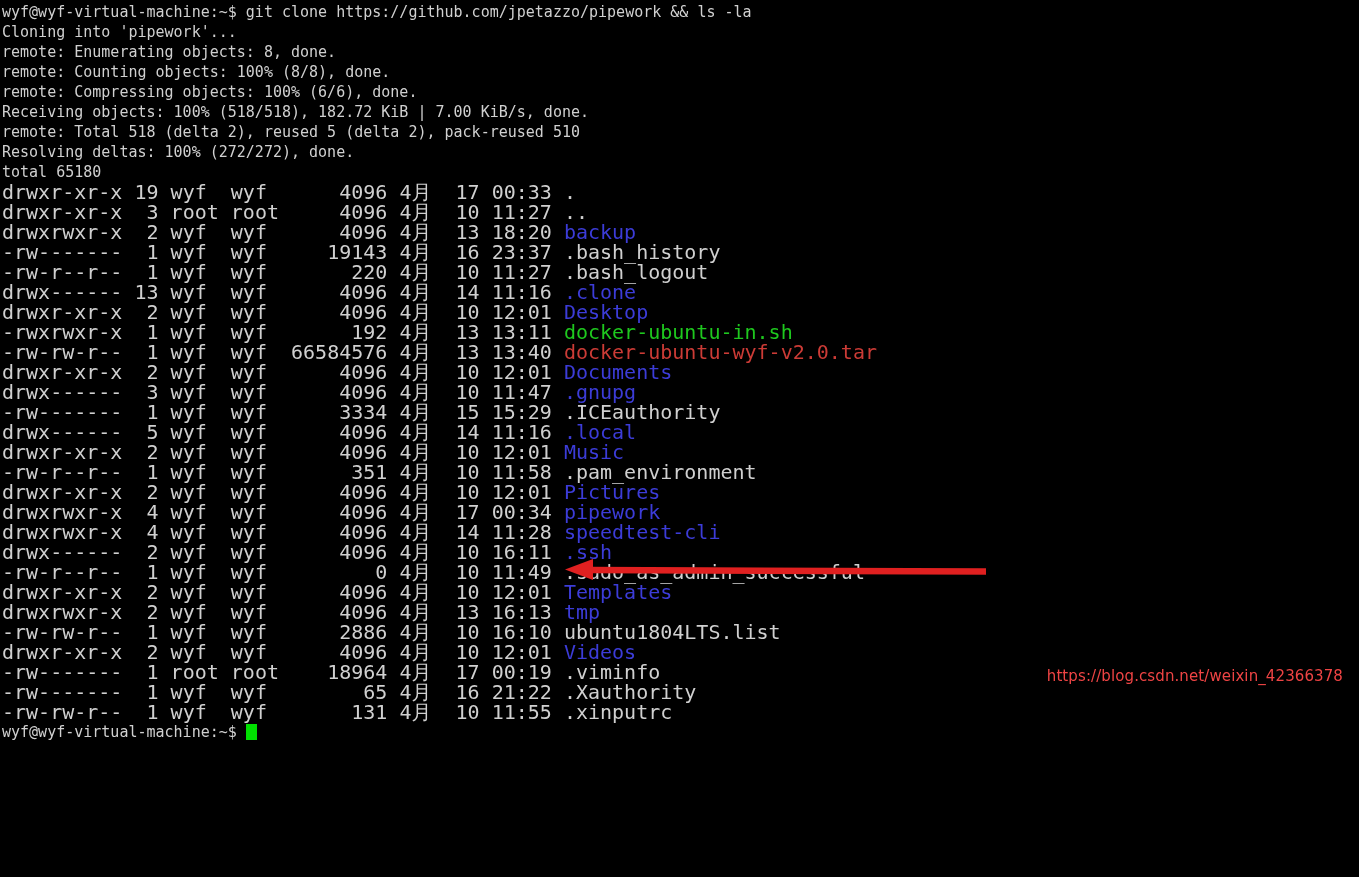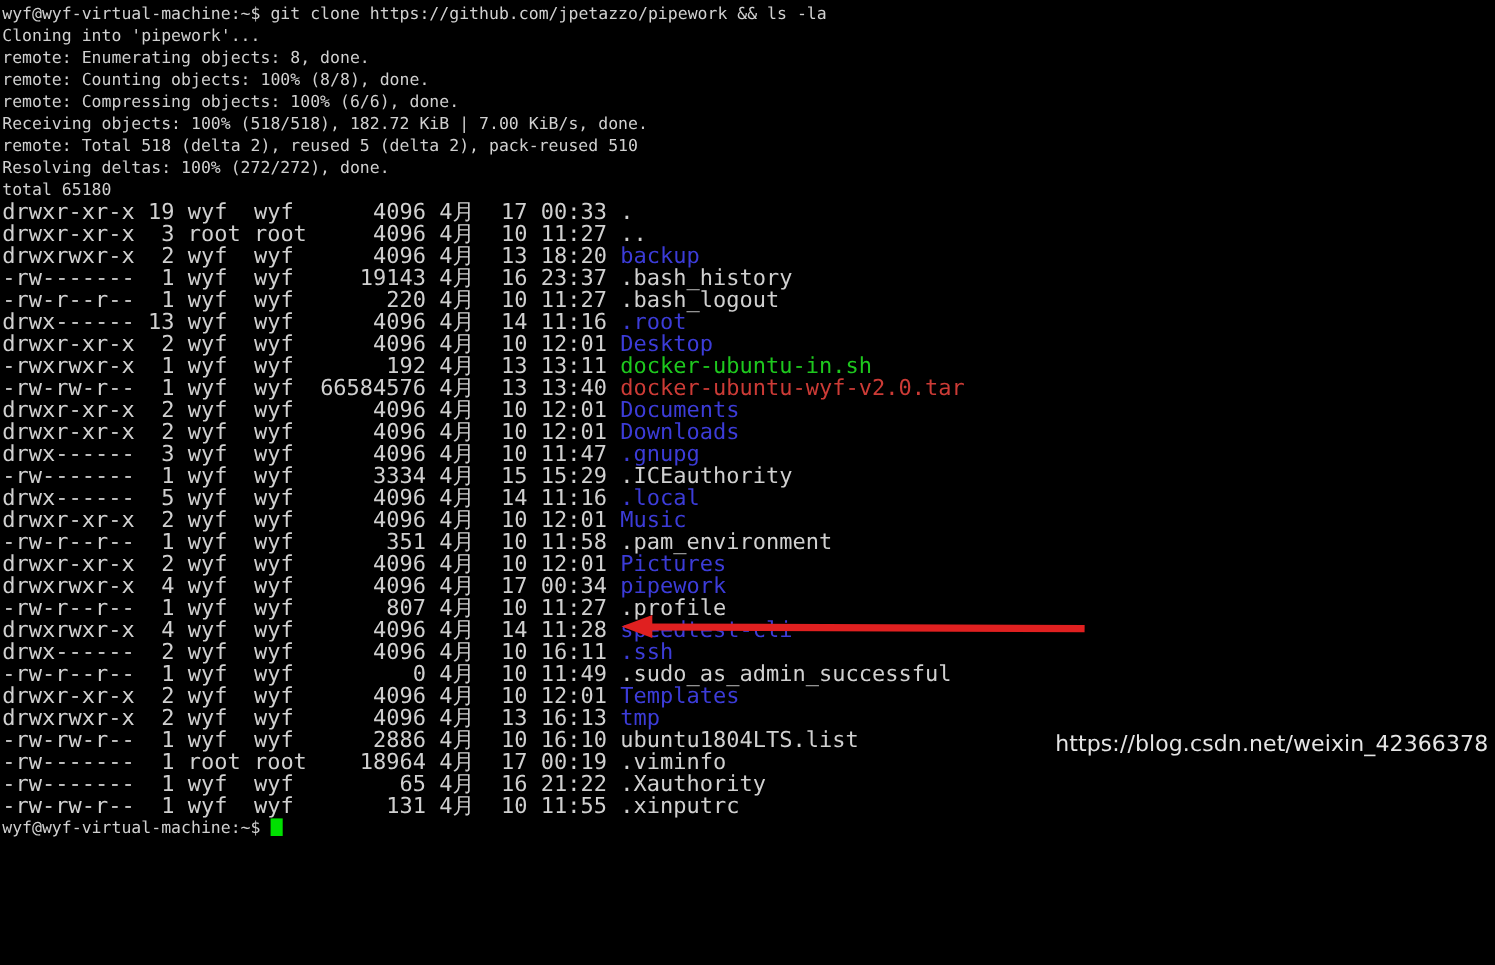--- a/index.html
+++ b/index.html
@@ -71,25 +71,25 @@
     position: absolute;
     left: 563px;
     top: 556px;
     width: 425px;
     height: 28px;
     pointer-events: none;
   }
 
   #watermark {
     position: absolute;
-    right: 6px;
+    right: 16px;
     bottom: 6px;
-    color: #e5e5e5;
+    color: #ef4444;
     font-family: "DejaVu Sans", "Liberation Sans", sans-serif;
-    font-size: 20px;
+    font-size: 15px;
     letter-spacing: 0.1px;
     white-space: nowrap;
   }
 </style>
 </head>
 <body>
 
 <div id="terminal">
 
   <div class="line"><span class="prompt">wyf@wyf-virtual-machine:~$</span><span> git clone https://github.com/jpetazzo/pipework &amp;&amp; ls -la</span></div>
@@ -104,40 +104,39 @@
       <div class="line">Resolving deltas: 100% (272/272), done.</div>
       <div class="line">total 65180</div>
     </div>
 
   <div id="listing-block">
       <div class="row"><span class="perm">drwxr-xr-x</span><span class="links"> 19</span><span class="owner"> wyf </span><span class="group"> wyf </span><span class="size">     4096</span><span class="date"> 4月  17 00:33 </span><span class="name plain">.</span></div>
       <div class="row"><span class="perm">drwxr-xr-x</span><span class="links">  3</span><span class="owner"> root</span><span class="group"> root</span><span class="size">     4096</span><span class="date"> 4月  10 11:27 </span><span class="name plain">..</span></div>
       <div class="row"><span class="perm">drwxrwxr-x</span><span class="links">  2</span><span class="owner"> wyf </span><span class="group"> wyf </span><span class="size">     4096</span><span class="date"> 4月  13 18:20 </span><span class="name dir">backup</span></div>
       <div class="row"><span class="perm">-rw-------</span><span class="links">  1</span><span class="owner"> wyf </span><span class="group"> wyf </span><span class="size">    19143</span><span class="date"> 4月  16 23:37 </span><span class="name plain">.bash_history</span></div>
       <div class="row"><span class="perm">-rw-r--r--</span><span class="links">  1</span><span class="owner"> wyf </span><span class="group"> wyf </span><span class="size">      220</span><span class="date"> 4月  10 11:27 </span><span class="name plain">.bash_logout</span></div>
-      <div class="row"><span class="perm">drwx------</span><span class="links"> 13</span><span class="owner"> wyf </span><span class="group"> wyf </span><span class="size">     4096</span><span class="date"> 4月  14 11:16 </span><span class="name dir">.root</span></div>
+      <div class="row"><span class="perm">drwx------</span><span class="links"> 13</span><span class="owner"> wyf </span><span class="group"> wyf </span><span class="size">     4096</span><span class="date"> 4月  14 11:16 </span><span class="name dir">.clone</span></div>
       <div class="row"><span class="perm">drwxr-xr-x</span><span class="links">  2</span><span class="owner"> wyf </span><span class="group"> wyf </span><span class="size">     4096</span><span class="date"> 4月  10 12:01 </span><span class="name dir">Desktop</span></div>
       <div class="row"><span class="perm">-rwxrwxr-x</span><span class="links">  1</span><span class="owner"> wyf </span><span class="group"> wyf </span><span class="size">      192</span><span class="date"> 4月  13 13:11 </span><span class="name exec">docker-ubuntu-in.sh</span></div>
       <div class="row"><span class="perm">-rw-rw-r--</span><span class="links">  1</span><span class="owner"> wyf </span><span class="group"> wyf </span><span class="size"> 66584576</span><span class="date"> 4月  13 13:40 </span><span class="name archive">docker-ubuntu-wyf-v2.0.tar</span></div>
       <div class="row"><span class="perm">drwxr-xr-x</span><span class="links">  2</span><span class="owner"> wyf </span><span class="group"> wyf </span><span class="size">     4096</span><span class="date"> 4月  10 12:01 </span><span class="name dir">Documents</span></div>
-      <div class="row"><span class="perm">drwxr-xr-x</span><span class="links">  2</span><span class="owner"> wyf </span><span class="group"> wyf </span><span class="size">     4096</span><span class="date"> 4月  10 12:01 </span><span class="name dir">Downloads</span></div>
       <div class="row"><span class="perm">drwx------</span><span class="links">  3</span><span class="owner"> wyf </span><span class="group"> wyf </span><span class="size">     4096</span><span class="date"> 4月  10 11:47 </span><span class="name dir">.gnupg</span></div>
       <div class="row"><span class="perm">-rw-------</span><span class="links">  1</span><span class="owner"> wyf </span><span class="group"> wyf </span><span class="size">     3334</span><span class="date"> 4月  15 15:29 </span><span class="name plain">.ICEauthority</span></div>
       <div class="row"><span class="perm">drwx------</span><span class="links">  5</span><span class="owner"> wyf </span><span class="group"> wyf </span><span class="size">     4096</span><span class="date"> 4月  14 11:16 </span><span class="name dir">.local</span></div>
       <div class="row"><span class="perm">drwxr-xr-x</span><span class="links">  2</span><span class="owner"> wyf </span><span class="group"> wyf </span><span class="size">     4096</span><span class="date"> 4月  10 12:01 </span><span class="name dir">Music</span></div>
       <div class="row"><span class="perm">-rw-r--r--</span><span class="links">  1</span><span class="owner"> wyf </span><span class="group"> wyf </span><span class="size">      351</span><span class="date"> 4月  10 11:58 </span><span class="name plain">.pam_environment</span></div>
       <div class="row"><span class="perm">drwxr-xr-x</span><span class="links">  2</span><span class="owner"> wyf </span><span class="group"> wyf </span><span class="size">     4096</span><span class="date"> 4月  10 12:01 </span><span class="name dir">Pictures</span></div>
       <div class="row"><span class="perm">drwxrwxr-x</span><span class="links">  4</span><span class="owner"> wyf </span><span class="group"> wyf </span><span class="size">     4096</span><span class="date"> 4月  17 00:34 </span><span class="name dir">pipework</span></div>
-      <div class="row"><span class="perm">-rw-r--r--</span><span class="links">  1</span><span class="owner"> wyf </span><span class="group"> wyf </span><span class="size">      807</span><span class="date"> 4月  10 11:27 </span><span class="name plain">.profile</span></div>
       <div class="row"><span class="perm">drwxrwxr-x</span><span class="links">  4</span><span class="owner"> wyf </span><span class="group"> wyf </span><span class="size">     4096</span><span class="date"> 4月  14 11:28 </span><span class="name dir">speedtest-cli</span></div>
       <div class="row"><span class="perm">drwx------</span><span class="links">  2</span><span class="owner"> wyf </span><span class="group"> wyf </span><span class="size">     4096</span><span class="date"> 4月  10 16:11 </span><span class="name dir">.ssh</span></div>
       <div class="row"><span class="perm">-rw-r--r--</span><span class="links">  1</span><span class="owner"> wyf </span><span class="group"> wyf </span><span class="size">        0</span><span class="date"> 4月  10 11:49 </span><span class="name plain">.sudo_as_admin_successful</span></div>
       <div class="row"><span class="perm">drwxr-xr-x</span><span class="links">  2</span><span class="owner"> wyf </span><span class="group"> wyf </span><span class="size">     4096</span><span class="date"> 4月  10 12:01 </span><span class="name dir">Templates</span></div>
       <div class="row"><span class="perm">drwxrwxr-x</span><span class="links">  2</span><span class="owner"> wyf </span><span class="group"> wyf </span><span class="size">     4096</span><span class="date"> 4月  13 16:13 </span><span class="name dir">tmp</span></div>
       <div class="row"><span class="perm">-rw-rw-r--</span><span class="links">  1</span><span class="owner"> wyf </span><span class="group"> wyf </span><span class="size">     2886</span><span class="date"> 4月  10 16:10 </span><span class="name plain">ubuntu1804LTS.list</span></div>
+      <div class="row"><span class="perm">drwxr-xr-x</span><span class="links">  2</span><span class="owner"> wyf </span><span class="group"> wyf </span><span class="size">     4096</span><span class="date"> 4月  10 12:01 </span><span class="name dir">Videos</span></div>
       <div class="row"><span class="perm">-rw-------</span><span class="links">  1</span><span class="owner"> root</span><span class="group"> root</span><span class="size">    18964</span><span class="date"> 4月  17 00:19 </span><span class="name plain">.viminfo</span></div>
       <div class="row"><span class="perm">-rw-------</span><span class="links">  1</span><span class="owner"> wyf </span><span class="group"> wyf </span><span class="size">       65</span><span class="date"> 4月  16 21:22 </span><span class="name plain">.Xauthority</span></div>
       <div class="row"><span class="perm">-rw-rw-r--</span><span class="links">  1</span><span class="owner"> wyf </span><span class="group"> wyf </span><span class="size">      131</span><span class="date"> 4月  10 11:55 </span><span class="name plain">.xinputrc</span></div>
     </div>
 
   <div class="line"><span class="prompt">wyf@wyf-virtual-machine:~$</span><span> <span class="cursor"></span></span></div>
 
   <svg id="arrow" viewBox="0 0 425 28" xmlns="http://www.w3.org/2000/svg">
     <g id="arrow-g">
       <line id="arrow-shaft" x1="26" y1="14" x2="423" y2="15.5" stroke="#e02020" stroke-width="6.5" stroke-linecap="butt"></line>

